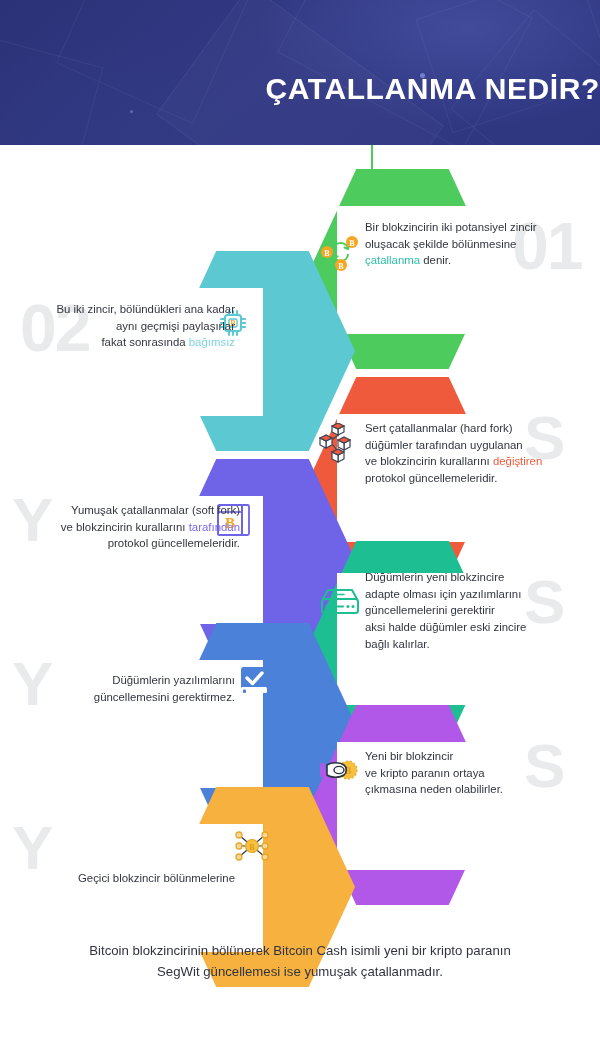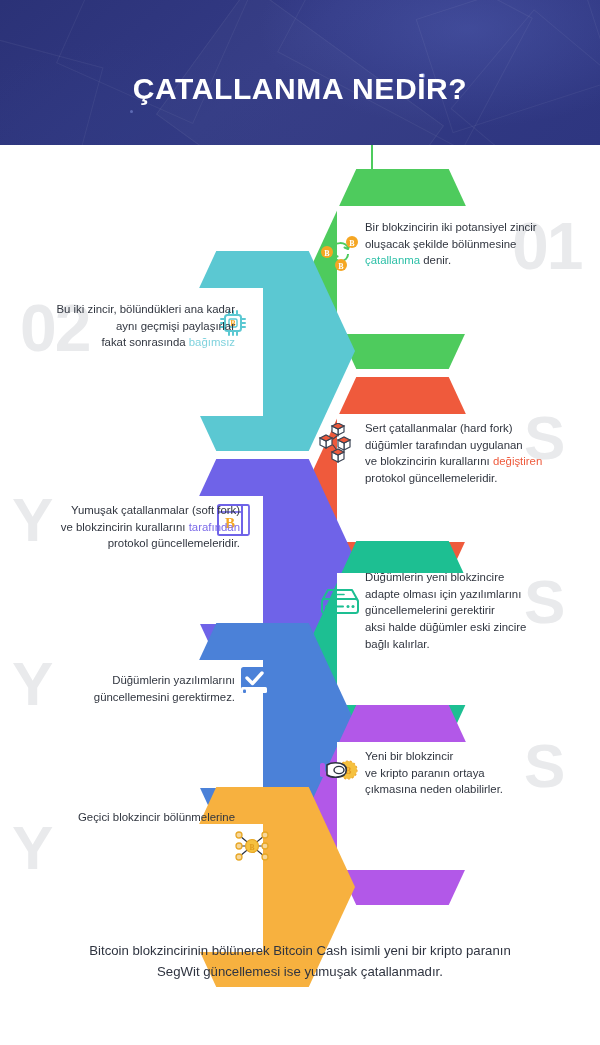--- a/index.html
+++ b/index.html
@@ -32,21 +32,21 @@
              background:rgba(160,180,255,.4); left:130px; top:110px; }
 
   .logo-row {
     position:absolute; left:0; top:14px; width:600px;
     display:flex; align-items:center; justify-content:center; gap:9px;
   }
   .logo-mark { width:34px; height:36px; position:relative; flex:none; }
   .logo-text { font-size:20px; font-weight:bold; color:#fff; letter-spacing:.2px; }
 
   .hdr-title {
-    position:absolute; left:0; top:72px; width:600px; text-align:center;
+    position:absolute; left:0; top:72px; width:600px; text-align:right;
     font-size:30px; font-weight:bold; color:#fff; letter-spacing:.6px;
   }
 
   
   .stage { position:absolute; left:0; top:145px; width:600px; height:790px; }
 
   .connector {
     position:absolute; left:371px; top:0; width:2px; height:32px;
     background:#4ecb5d;
   }
@@ -258,21 +258,21 @@
       <text x="22" y="20.5" font-size="7.5" font-family="Liberation Serif,serif" font-weight="bold" fill="#e09a1c" text-anchor="middle">B</text>
       <g fill="#f7d79a" stroke="#e7a726" stroke-width="1.3">
         <circle cx="9" cy="6" r="3"></circle>
           <circle cx="9" cy="17" r="3"></circle>
           <circle cx="9" cy="28" r="3"></circle>
         <circle cx="35" cy="6" r="3"></circle>
           <circle cx="35" cy="17" r="3"></circle>
           <circle cx="35" cy="28" r="3"></circle>
       </g>
     </svg></div>
-    <div class="txt r" style="left: 40px; top: 664px; width: 195px;">
+    <div class="txt r" style="left: 40px; top: 725px; width: 195px;">
       <div><span>Geçici blokzincir bölünmelerine</span></div>
     </div>
   </div>
 
 <div class="footer">
   <div>Bitcoin blokzincirinin bölünerek Bitcoin Cash isimli yeni bir kripto paranın</div>
   <div>SegWit güncellemesi ise yumuşak çatallanmadır.</div>
 </div>
 
 </body></html>

